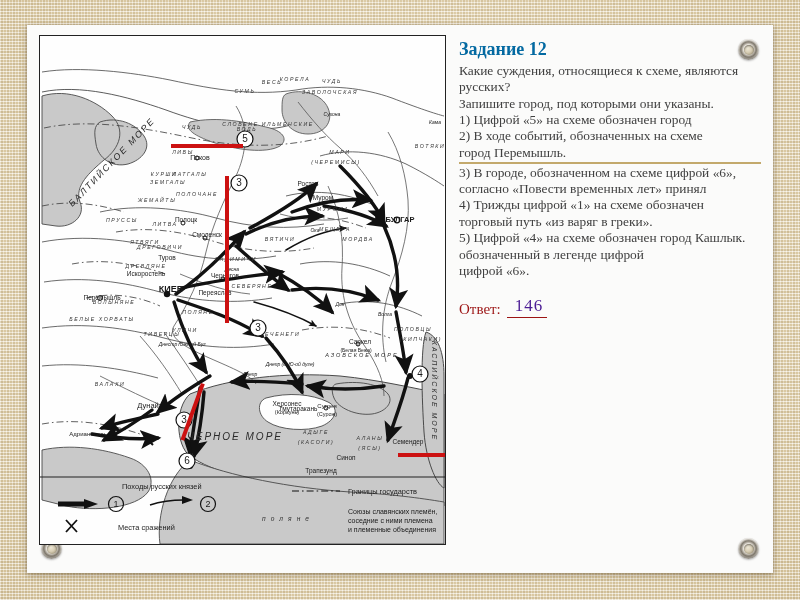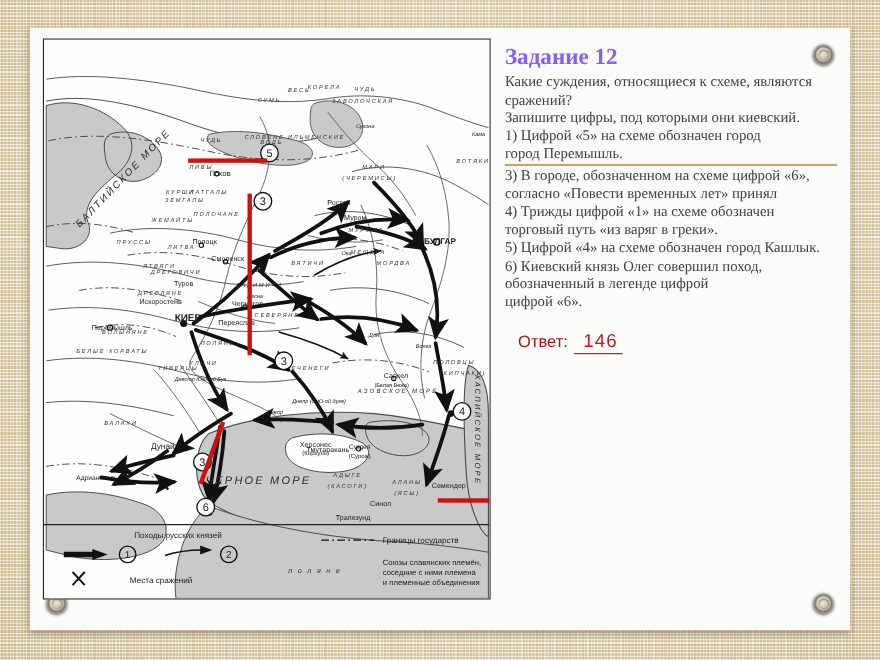--- a/index.html
+++ b/index.html
@@ -57,36 +57,36 @@
   #red-blacksea{left:161px;top:347px;width:4px;height:60px;transform:rotate(20deg);transform-origin:top left;}
   #red-caspian{left:358px;top:417px;width:62px;height:3.5px;}
 
   
   #question-panel{
     position:absolute;left:432px;top:14px;width:302px;height:420px;
     color:#1c1c1c;
   }
   #task-title{
     font-family:"Liberation Serif",serif;
-    font-weight:bold;font-size:21px;color:#8b5cf6;margin:0 0 3px 0;line-height:1.15;
+    font-weight:bold;font-size:18px;color:#0369a1;margin:0 0 3px 0;line-height:1.15;
   }
   .qline{
     font-family:"Liberation Serif",serif;
     font-size:13.4px;line-height:16.4px;color:#404040;margin:0;
     white-space:pre-wrap;
   }
   #peremyshl-rule{
     height:1.4px;background:#b99a52;margin:1px 0 1px 0;width:100%;opacity:.85;
   }
   #answer-row{
-    margin-top:17px;font-family:Liberation Sans, sans-serif;font-size:15px;color:#9c1414;
-    display:flex;align-items:center;gap:6px;margin-left:12px;
+    margin-top:17px;font-family:Liberation Serif, serif;font-size:15px;color:#9c1414;
+    display:flex;align-items:flex-end;gap:6px;
   }
   #answer-value{
-    font-size:17px;color:#b91c1c;border-bottom:1.6px solid #9c1414;padding:0 4px 1px 8px;letter-spacing:1px;
+    font-size:17px;color:#4c1d95;border-bottom:1.6px solid #9c1414;padding:0 4px 1px 8px;letter-spacing:1px;
   }
 </style>
 </head>
 <body>
 
 <div id="canvas-bg"></div>
 
 <div id="slide-panel">
 
   <div class="grommet" id="g-tl"></div>
@@ -348,33 +348,33 @@
       <text id="lg-t0" class="map-label" x="308" y="38" font-size="7">Союзы славянских племён,</text>
       <text id="lg-t1" class="map-label" x="308" y="47" font-size="7">соседние с ними племена</text>
       <text id="lg-t2" class="map-label" x="308" y="56" font-size="7">и племенные объединения</text>
     </svg>
   </div>
 
   <div id="question-panel">
     <div id="task-title">Задание 12</div>
     <div id="q-lines-top">
         <div class="qline">Какие суждения, относящиеся к схеме, являются</div>
-        <div class="qline">сражений?</div>
-        <div class="qline">Запишите цифры, под которыми они киевский.</div>
+        <div class="qline">русских?</div>
+        <div class="qline">Запишите город, под которыми они указаны.</div>
         <div class="qline">1) Цифрой «5» на схеме обозначен город</div>
+        <div class="qline">2) В ходе событий, обозначенных на схеме</div>
         <div class="qline">город Перемышль.</div>
       </div>
     <div id="peremyshl-rule"></div>
     <div id="q-lines-bottom">
         <div class="qline">3) В городе, обозначенном на схеме цифрой «6»,</div>
         <div class="qline">согласно «Повести временных лет» принял</div>
         <div class="qline">4) Трижды цифрой «1» на схеме обозначен</div>
         <div class="qline">торговый путь «из варяг в греки».</div>
         <div class="qline">5) Цифрой «4» на схеме обозначен город Кашлык.</div>
-        <div class="qline">6) Киевский князь Олег совершил поход,</div>
         <div class="qline">обозначенный в легенде цифрой</div>
         <div class="qline">цифрой «6».</div>
       </div>
     <div id="answer-row">
       <span>Ответ:</span>
       <span id="answer-value">146</span>
     </div>
   </div>
 
 </div>

